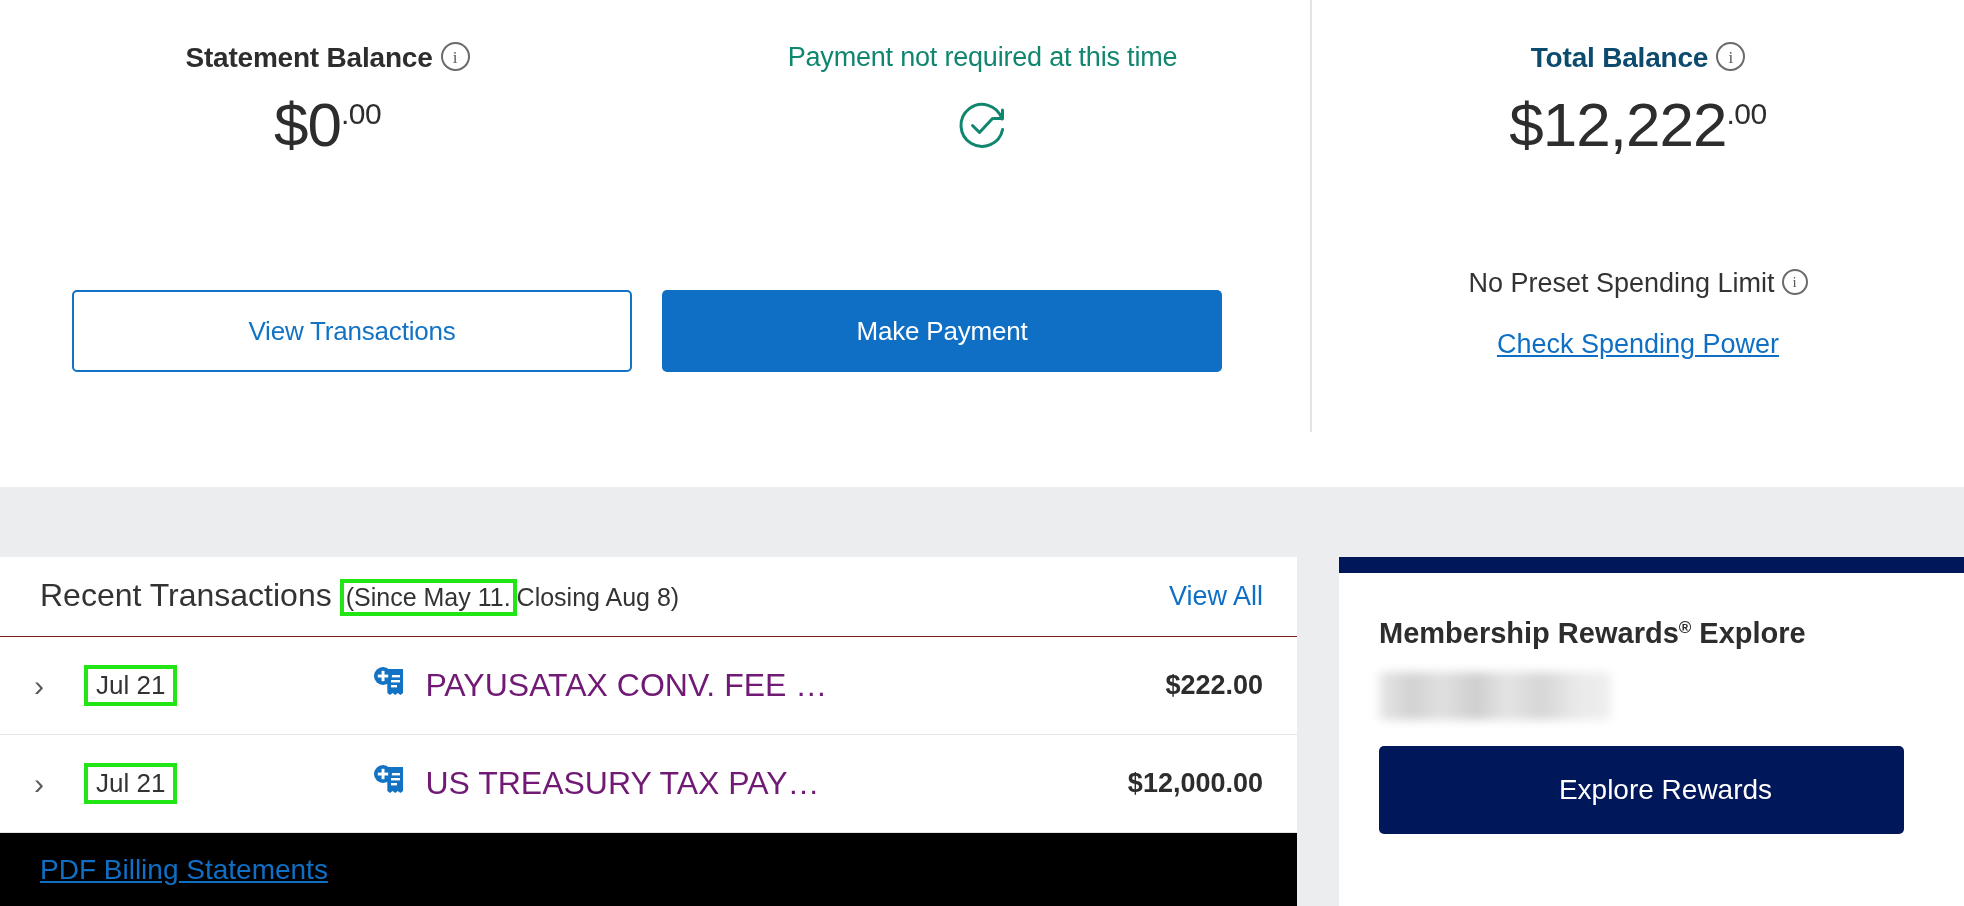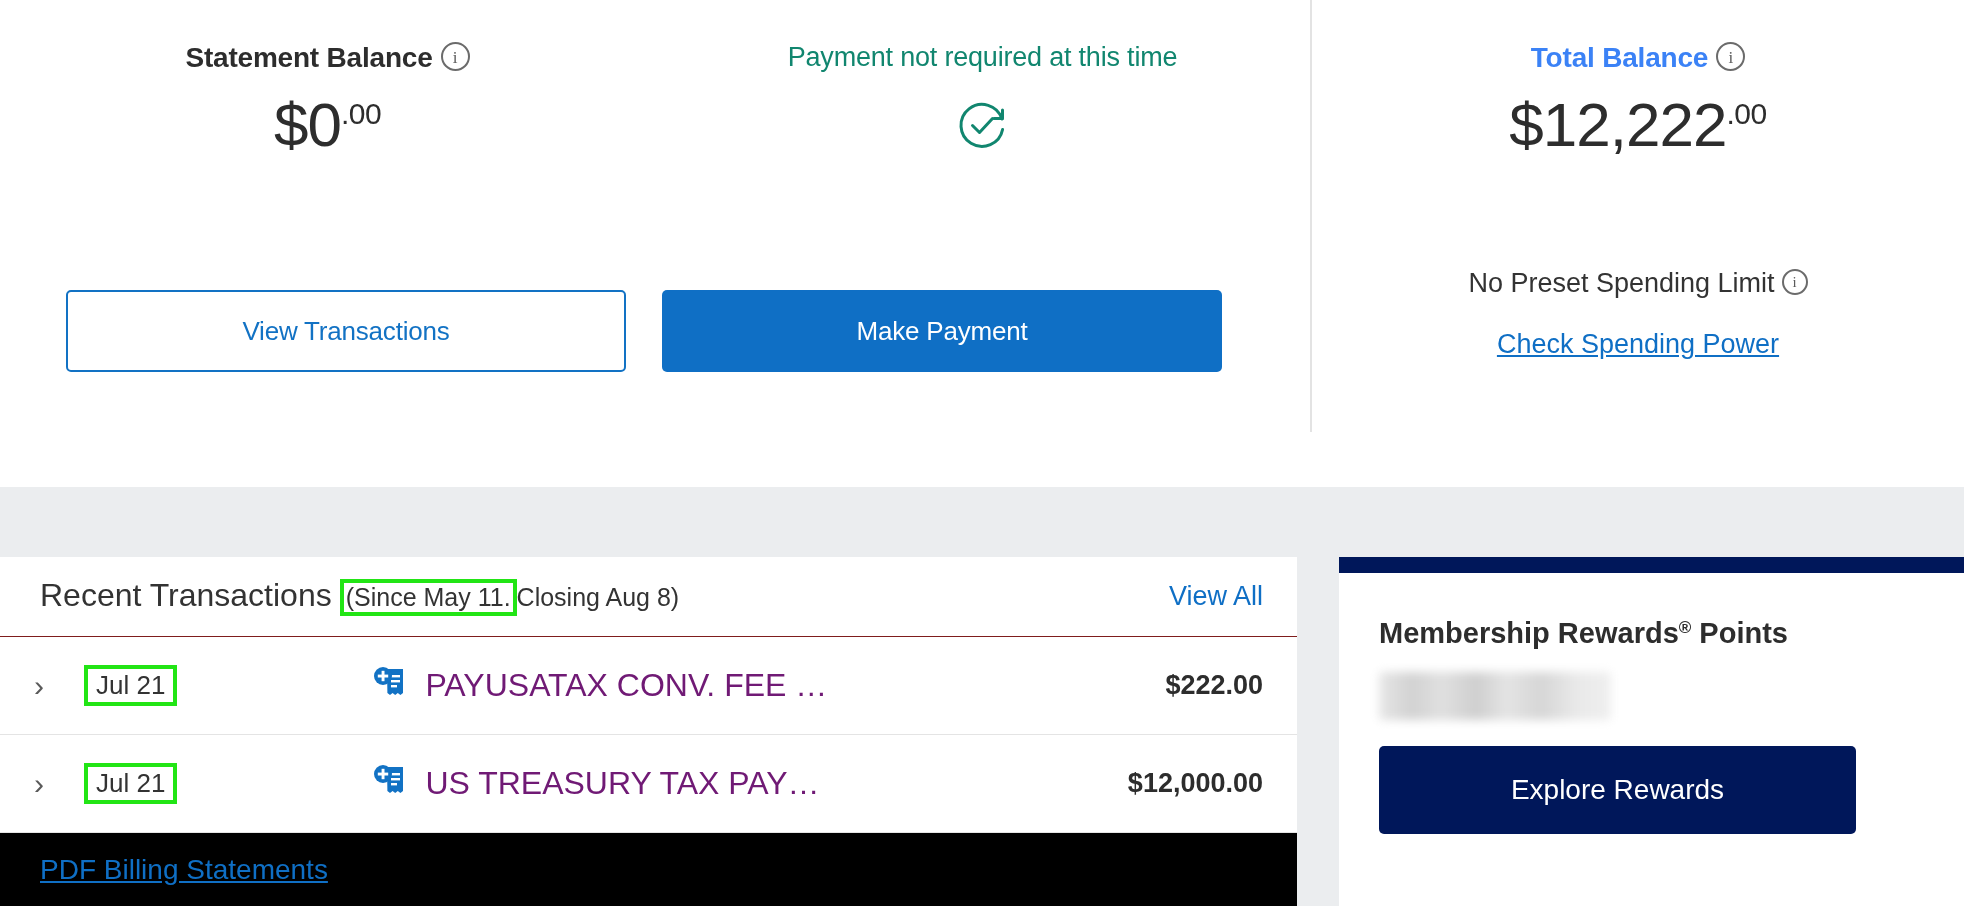--- a/index.html
+++ b/index.html
@@ -135,21 +135,21 @@
     width: 560px;
     border: none;
     background: #0f6fc5;
     color: #ffffff;
   }
 
   .total-title {
     text-align: center;
     font-size: 28px;
     font-weight: bold;
-    color: #3b82f6;
+    color: #0c4a6e;
     margin-top: 42px;
     letter-spacing: -0.2px;
   }
   .limit-text {
     text-align: center;
     margin-top: 112px;
     font-size: 27px;
     font-weight: 300;
     color: #333333;
   }
@@ -336,20 +336,21 @@
     height: 88px;
     background: #00175a;
     color: #ffffff;
     border-radius: 5px;
     display: flex;
     align-items: center;
     justify-content: center;
     font-size: 28px;
     font-weight: 300;
     cursor: pointer;
+    padding-left: 48px;
   }
 </style>
 </head>
 <body>
 
 <div class="summary-card">
   <div class="summary-inner">
 
     <div class="col col-statement">
       <div class="stmt-title">
@@ -380,21 +381,21 @@
       </div>
       <div class="limit-text">
         <span>No Preset Spending Limit</span><span class="info-icon small"></span>
       </div>
       <div class="spend-link-wrap">
         <span class="link-underline">Check Spending Power</span>
       </div>
     </div>
   </div>
 
-  <div class="btn-row" style="left:66px;align-items:flex-end;">
+  <div class="btn-row" style="left:72px;align-items:flex-end;">
     <div class="btn btn-outline">View Transactions</div>
   </div>
   <div class="btn-row" style="left:662px;">
     <div class="btn btn-primary">Make Payment</div>
   </div>
 </div>
 
 <div class="gray-band"></div>
 <div class="lower-bg"></div>
 
@@ -455,16 +456,16 @@
     <span class="tx-amount">$12,000.00</span>
   </div>
 
   <div class="tx-footer">
     <span class="pdf-link">PDF Billing Statements</span>
   </div>
 </div>
 
 <div class="rewards-card">
   <div class="rewards-topbar"></div>
-  <div class="rewards-title"><span>Membership Rewards</span><sup>®</sup><span> Points</span></div>
+  <div class="rewards-title"><span>Membership Rewards</span><sup>®</sup><span> Explore</span></div>
   <div class="rewards-value-blur"></div>
   <div class="btn-rewards">Explore Rewards</div>
 </div>
 
 </body></html>

